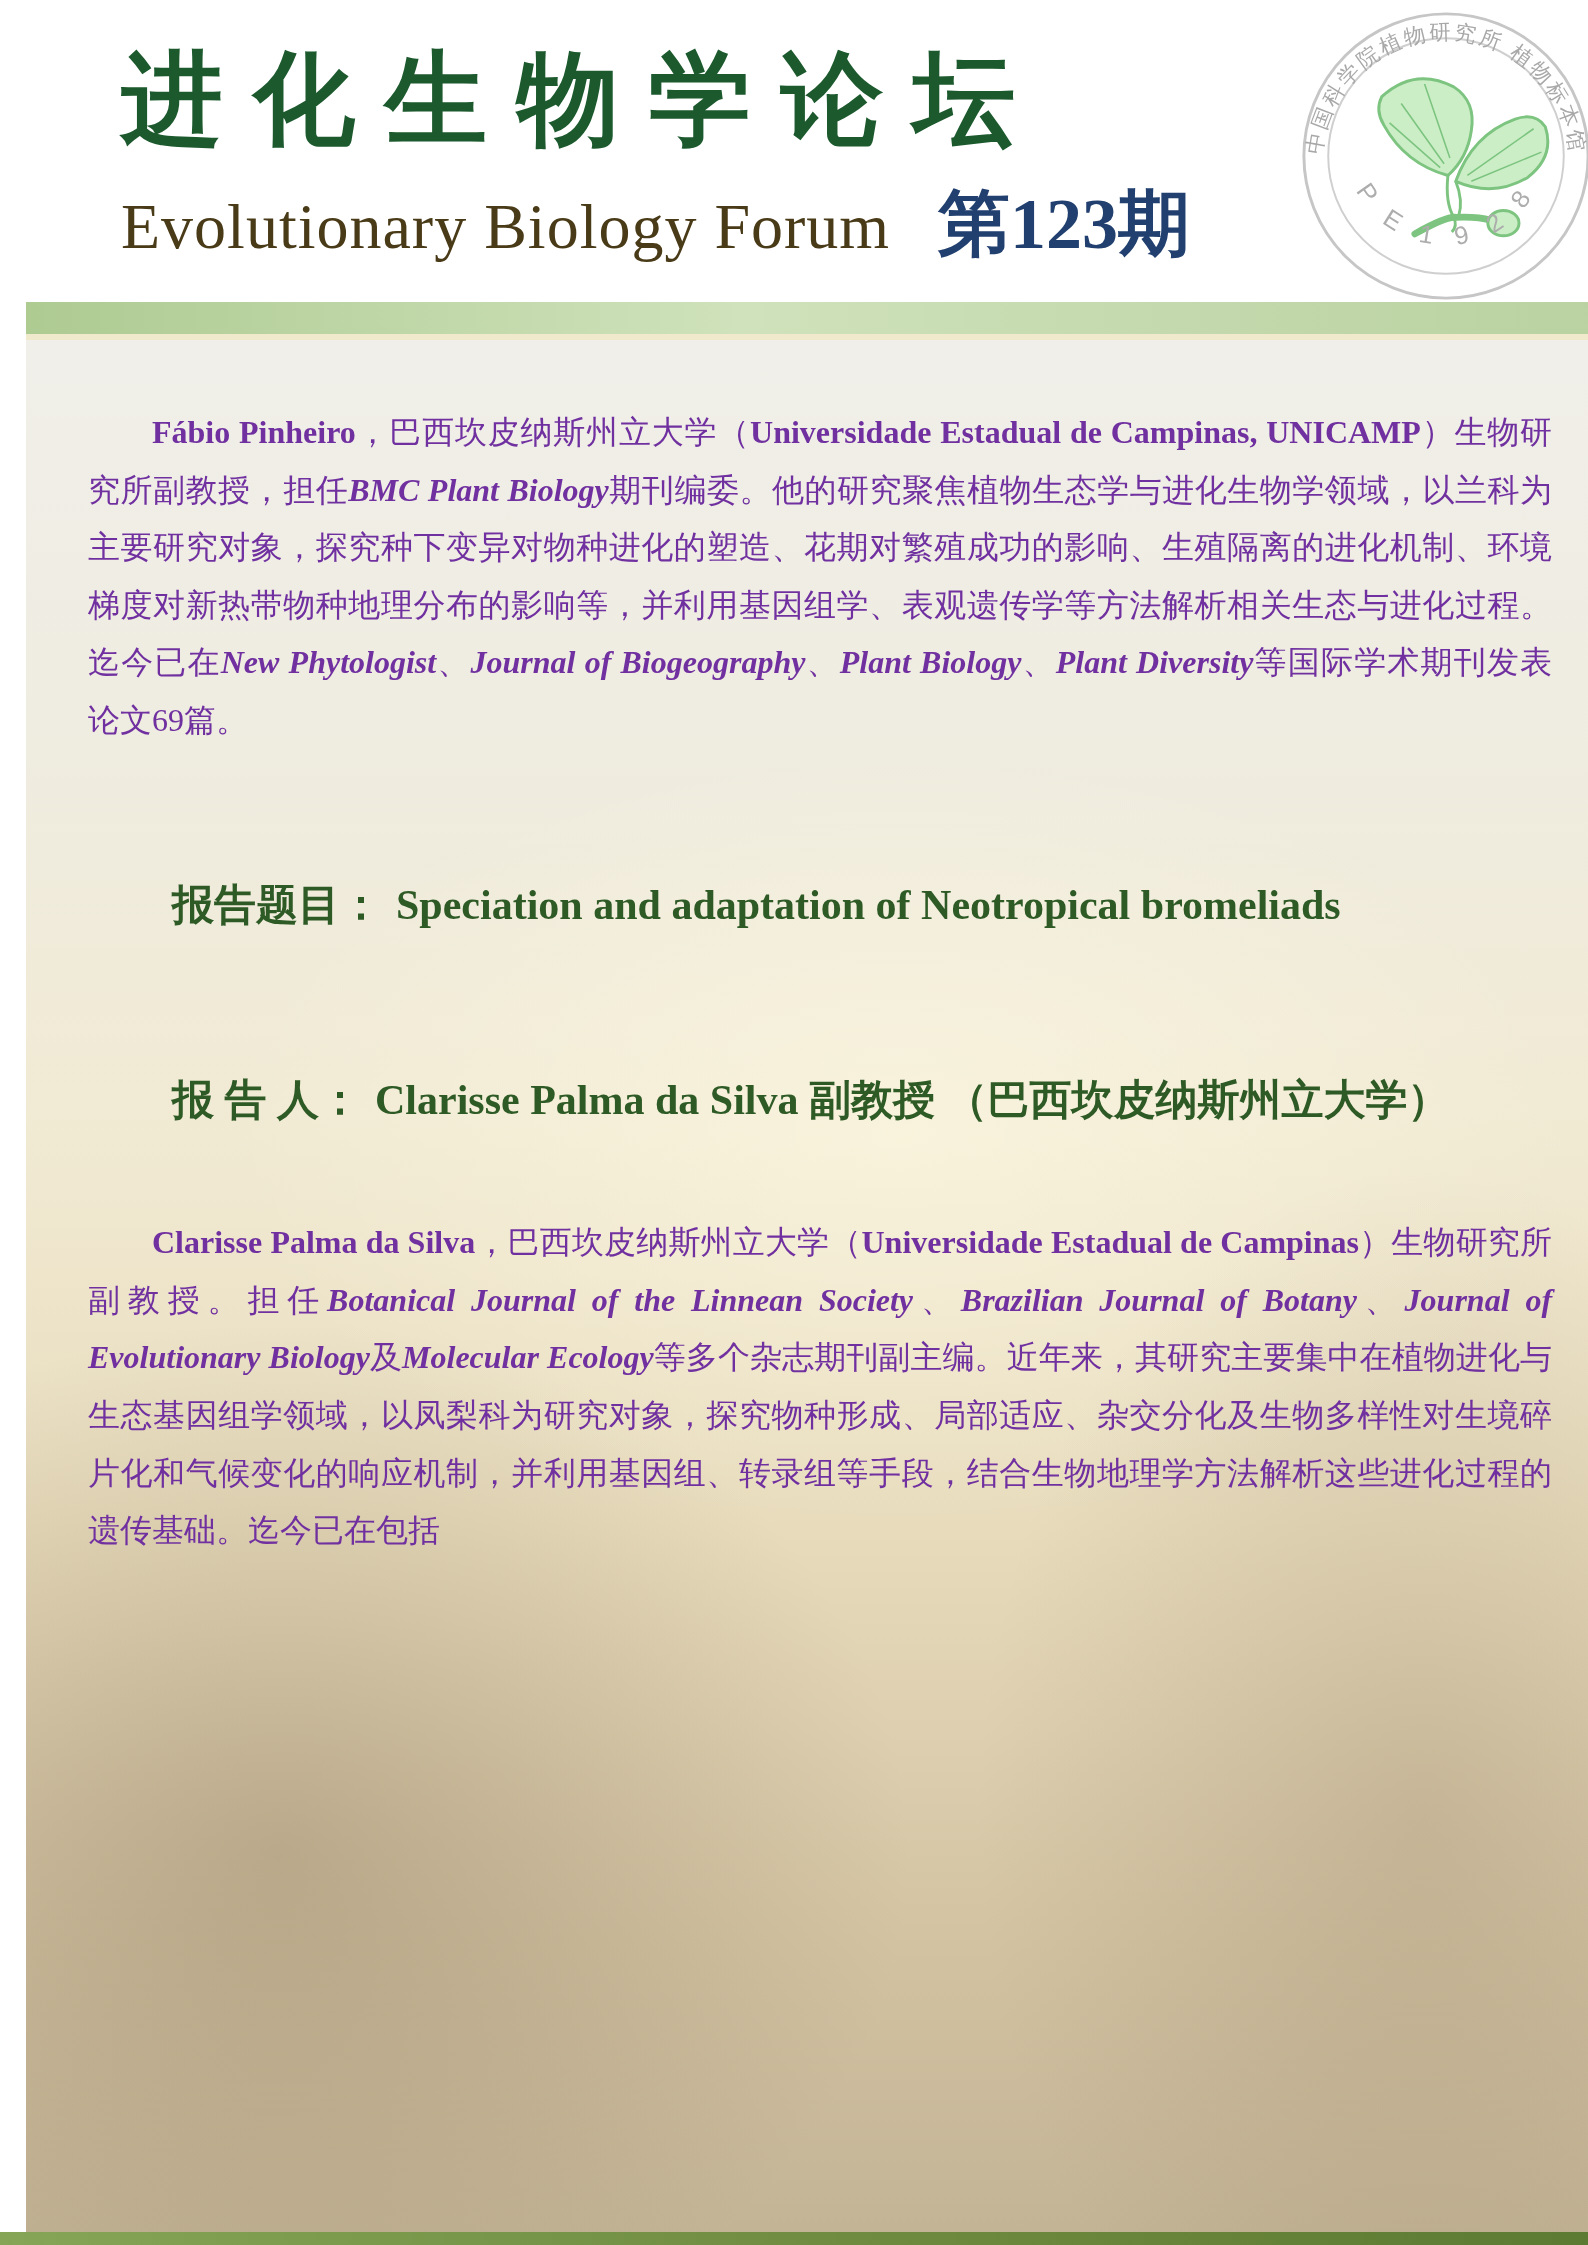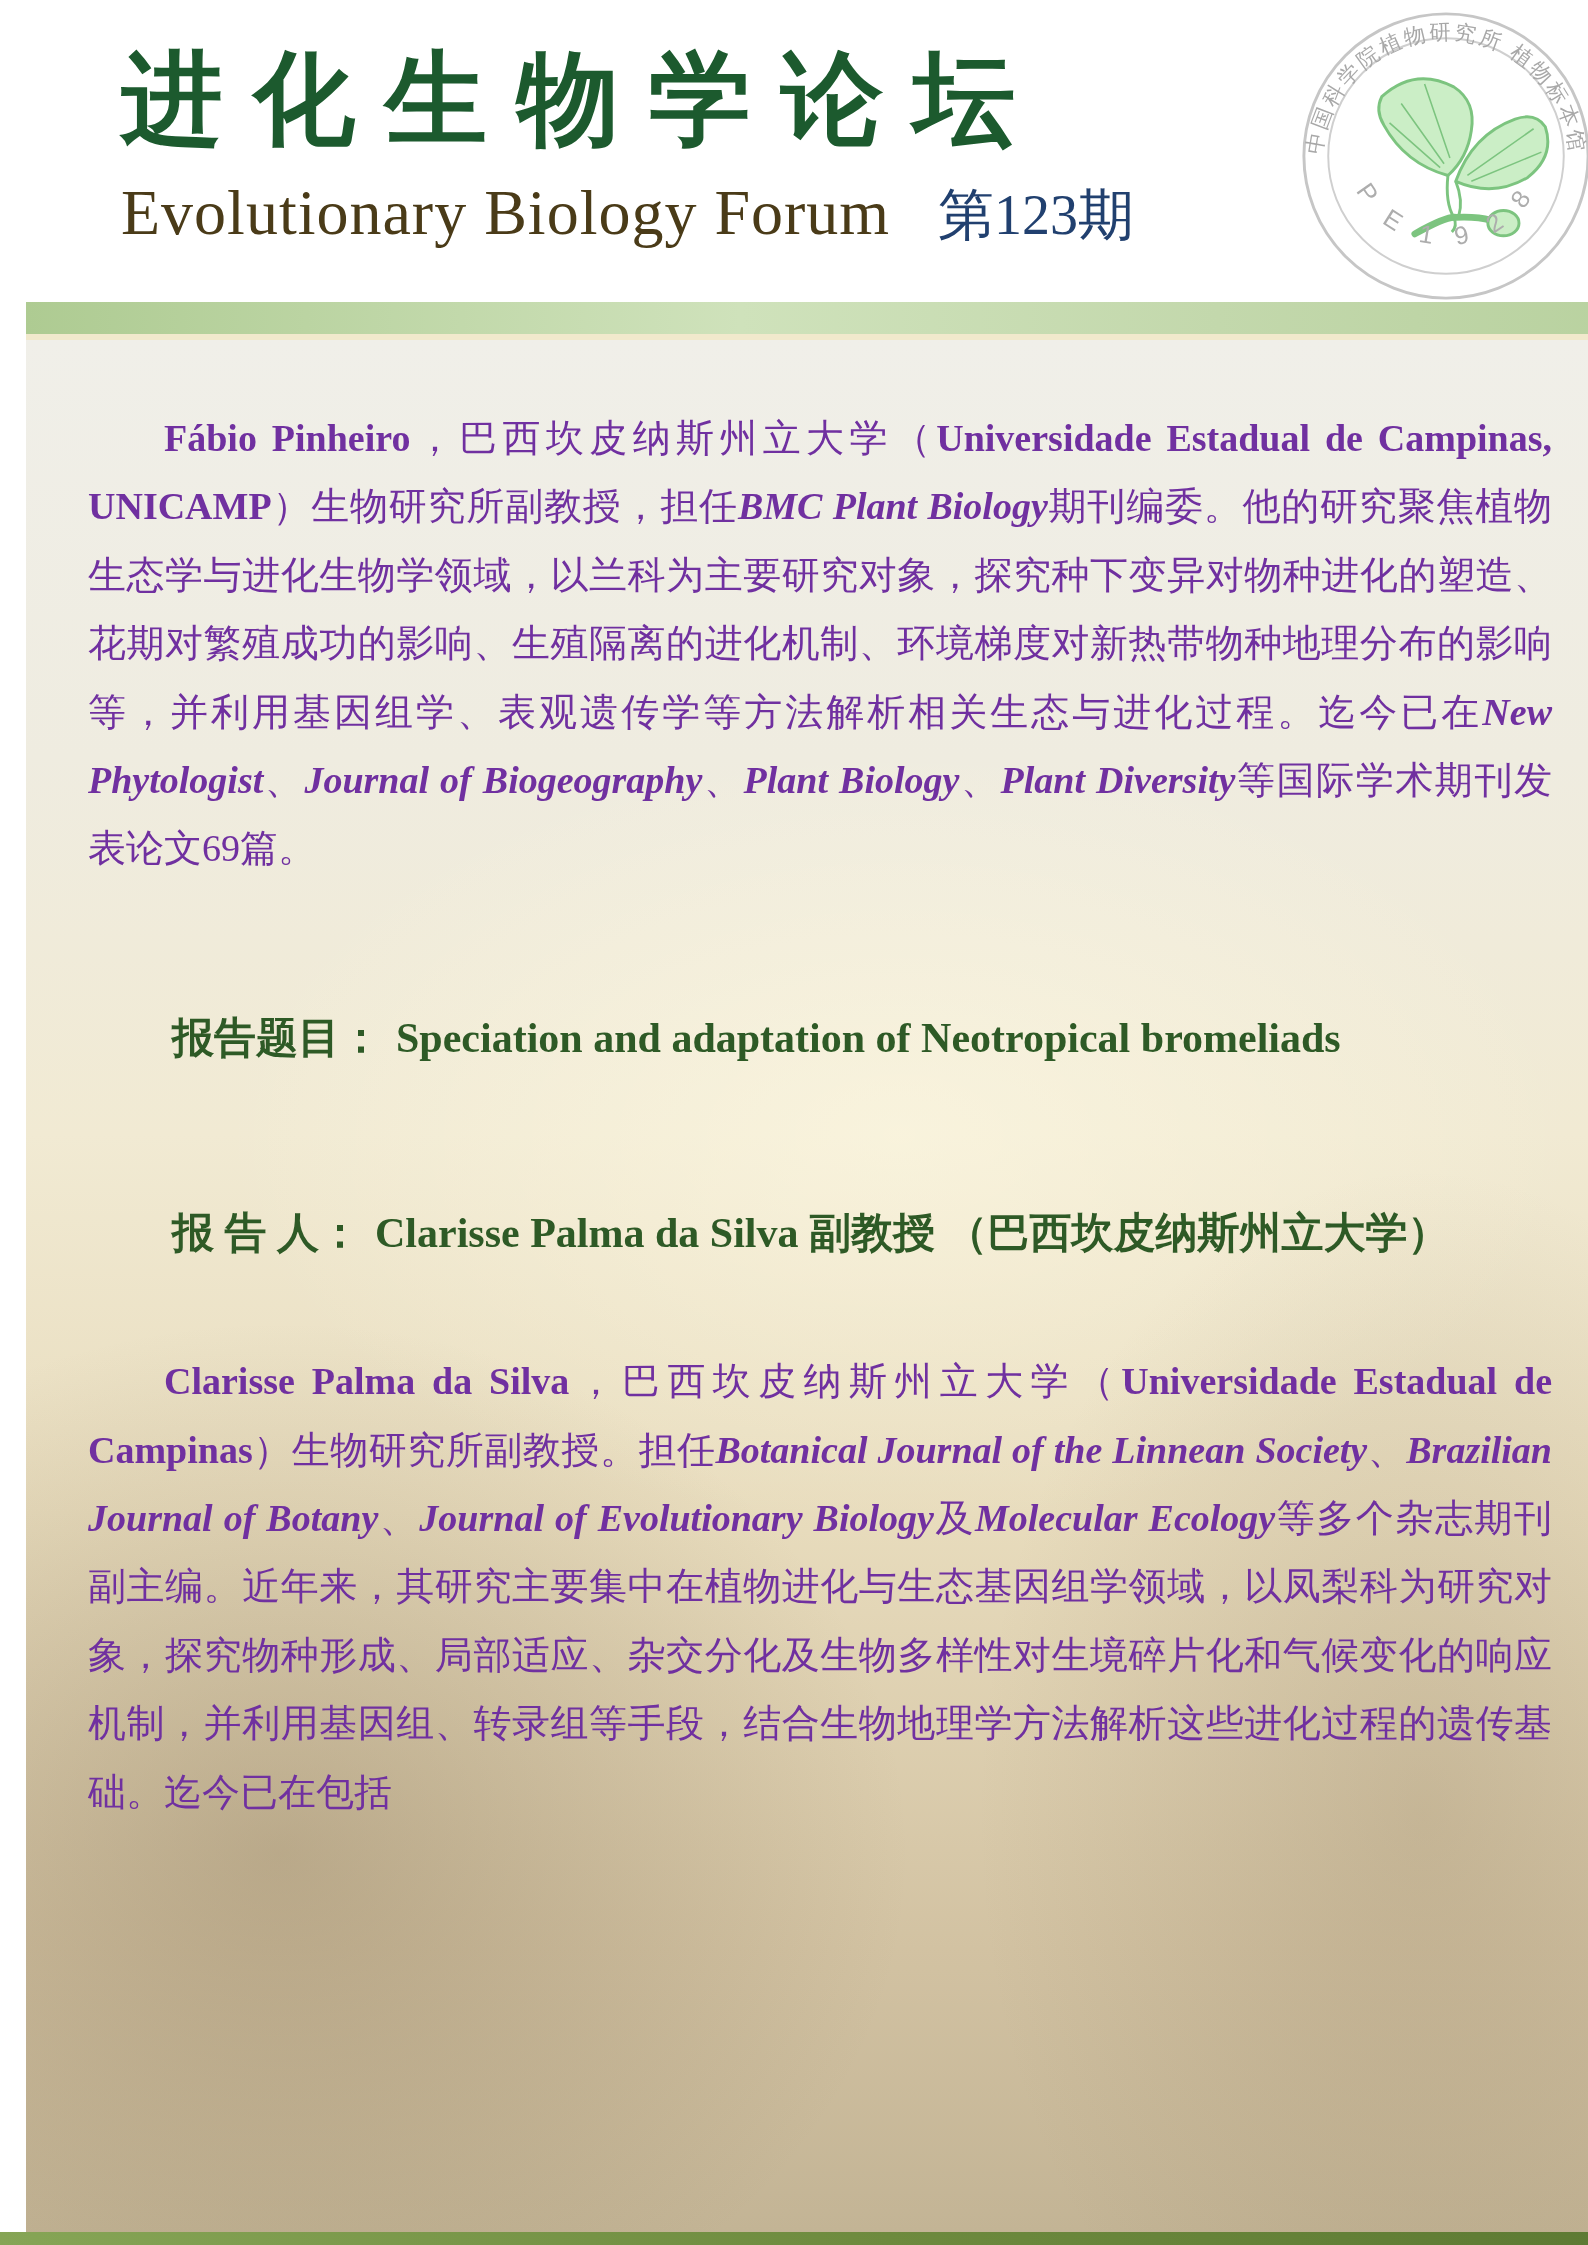--- a/index.html
+++ b/index.html
@@ -21,21 +21,21 @@
   }
   .subtitle-row{
     display:flex;align-items:baseline;gap:48px;
     padding-left:95px;margin-top:22px;
   }
   .title-en{
     font-size:64px;color:var(--subtitle-brown,#4a3b18);
     font-family:"Liberation Serif",serif;letter-spacing:1px;
   }
   .issue{
-    font-size:56px;font-weight:400;color:var(--issue-navy,#21406f);
+    font-size:72px;font-weight:700;color:var(--issue-navy,#21406f);
   }
   .logo{position:absolute;top:10px;right:22px;width:292px;height:292px;}
   
   .band{
     height:32px;
     background:linear-gradient(90deg,#aecb92 0%,#cfe2bb 45%,#c3d8ac 75%,#b9d2a0 100%);
     border-bottom:6px solid #f1e9cc;
   }
   
   .content{
@@ -51,21 +51,21 @@
   }
   .talk{margin-bottom:58px;}
   .meta-line{
     font-size:42px;line-height:1.55;font-weight:700;
     color:var(--speaker-green,#2e5a26);
     white-space:pre-wrap;
   }
   .meta-label{margin-right:14px;}
   .bio{
     margin:16px 0 0 0;
-    font-size:38px;line-height:1.8;
+    font-size:32px;line-height:1.8;
     color:var(--body-purple,#7030a0);
     text-align:justify;text-indent:2em;
   }
   
   .bottom-bar{
     position:absolute;left:0;right:0;bottom:0;height:13px;
     background:linear-gradient(90deg,#86a556 0%,#6d8a3e 55%,#5d7a33 100%);
   }
 </style>
 </head>

